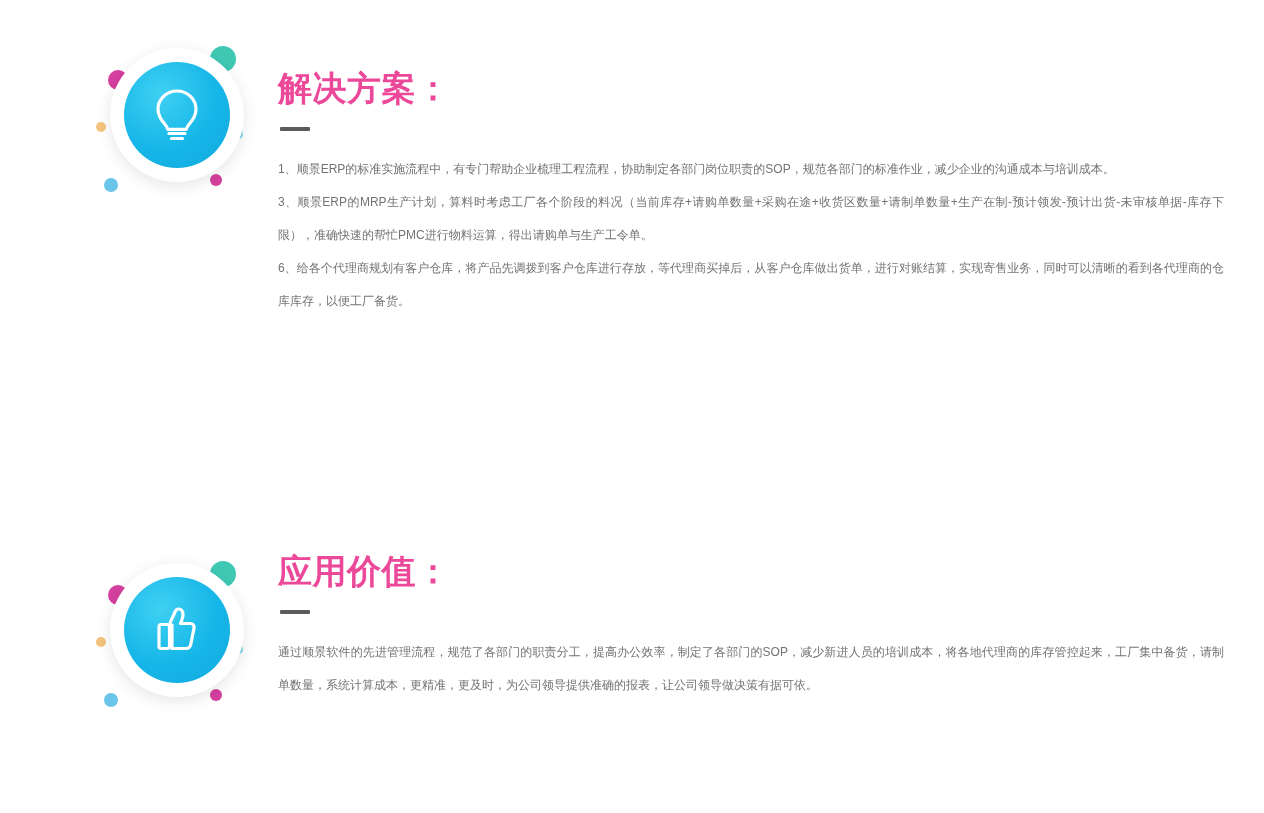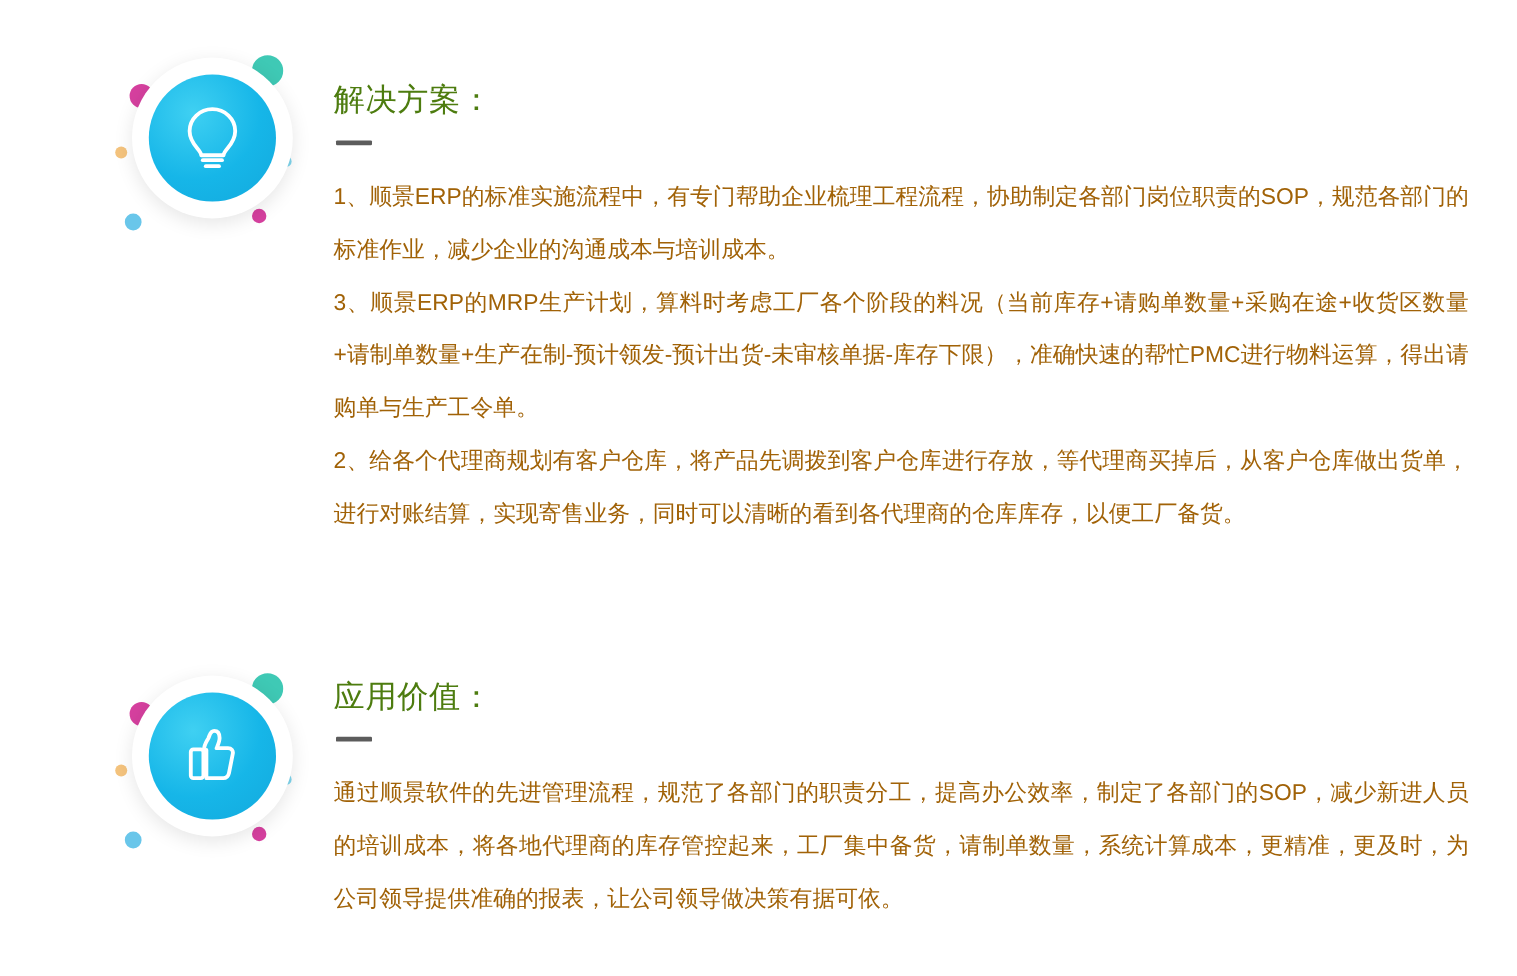--- a/index.html
+++ b/index.html
@@ -77,45 +77,45 @@
   .dot-sand    { width: 10px; height: 10px; background: #f4c37d; left: 14px;  top: 92px; }
   .dot-cyan2   { width: 9px;  height: 9px;  background: #7fd6ee; left: 152px; top: 100px; }
 
   
   .content {
     flex: 1 1 auto;
     padding-right: 40px;
     margin-left: 6px;
   }
   .heading {
-    font-size: 26px;
-    font-weight: normal;
-    color: #4d7c0f;
+    font-size: 34px;
+    font-weight: bold;
+    color: #ec4899;
     letter-spacing: 0.5px;
     margin: 38px 0 0 0;
     line-height: 1.2;
   }
   .rule {
     width: 30px;
     height: 4px;
     background: #5c5c5c;
     margin: 18px 0 22px 2px;
     border-radius: 1px;
   }
   .para {
-    font-size: 19px;
-    line-height: 44px;
-    color: #a16207;
+    font-size: 12px;
+    line-height: 33px;
+    color: #737373;
     margin: 0;
     text-align: justify;
   }
   .para + .para { margin-top: 0; }
 
   .value-body { margin-top: 2px; }
-  .section-value .heading { margin-top: 18px; }
+  .section-value .heading { margin-top: 4px; }
 </style>
 </head>
 <body>
 
 <div class="page">
 
   <div class="section section-solution">
 
     <div class="icon-wrap">
       <span class="dot dot-sand"></span>
@@ -134,21 +134,21 @@
           <path d="M22.5 53.5 h11" fill="none" stroke="#ffffff" stroke-width="3.2" stroke-linecap="round"></path>
         </svg>
       </div>
     </div>
 
     <div class="content">
       <div class="heading">解决方案：</div>
       <div class="rule"></div>
       <p class="para">1、顺景ERP的标准实施流程中，有专门帮助企业梳理工程流程，协助制定各部门岗位职责的SOP，规范各部门的标准作业，减少企业的沟通成本与培训成本。</p>
       <p class="para">3、顺景ERP的MRP生产计划，算料时考虑工厂各个阶段的料况（当前库存+请购单数量+采购在途+收货区数量+请制单数量+生产在制-预计领发-预计出货-未审核单据-库存下限），准确快速的帮忙PMC进行物料运算，得出请购单与生产工令单。</p>
-      <p class="para">2、给各个代理商规划有客户仓库，将产品先调拨到客户仓库进行存放，等代理商买掉后，从客户仓库做出货单，进行对账结算，实现寄售业务，同时可以清晰的看到各代理商的仓库库存，以便工厂备货。</p>
+      <p class="para">6、给各个代理商规划有客户仓库，将产品先调拨到客户仓库进行存放，等代理商买掉后，从客户仓库做出货单，进行对账结算，实现寄售业务，同时可以清晰的看到各代理商的仓库库存，以便工厂备货。</p>
     </div>
   </div>
 
   <div class="section section-value">
 
     <div class="icon-wrap">
       <span class="dot dot-sand"></span>
       <span class="dot dot-magenta"></span>
       <span class="dot dot-teal"></span>
       <span class="dot dot-cyan2"></span>

